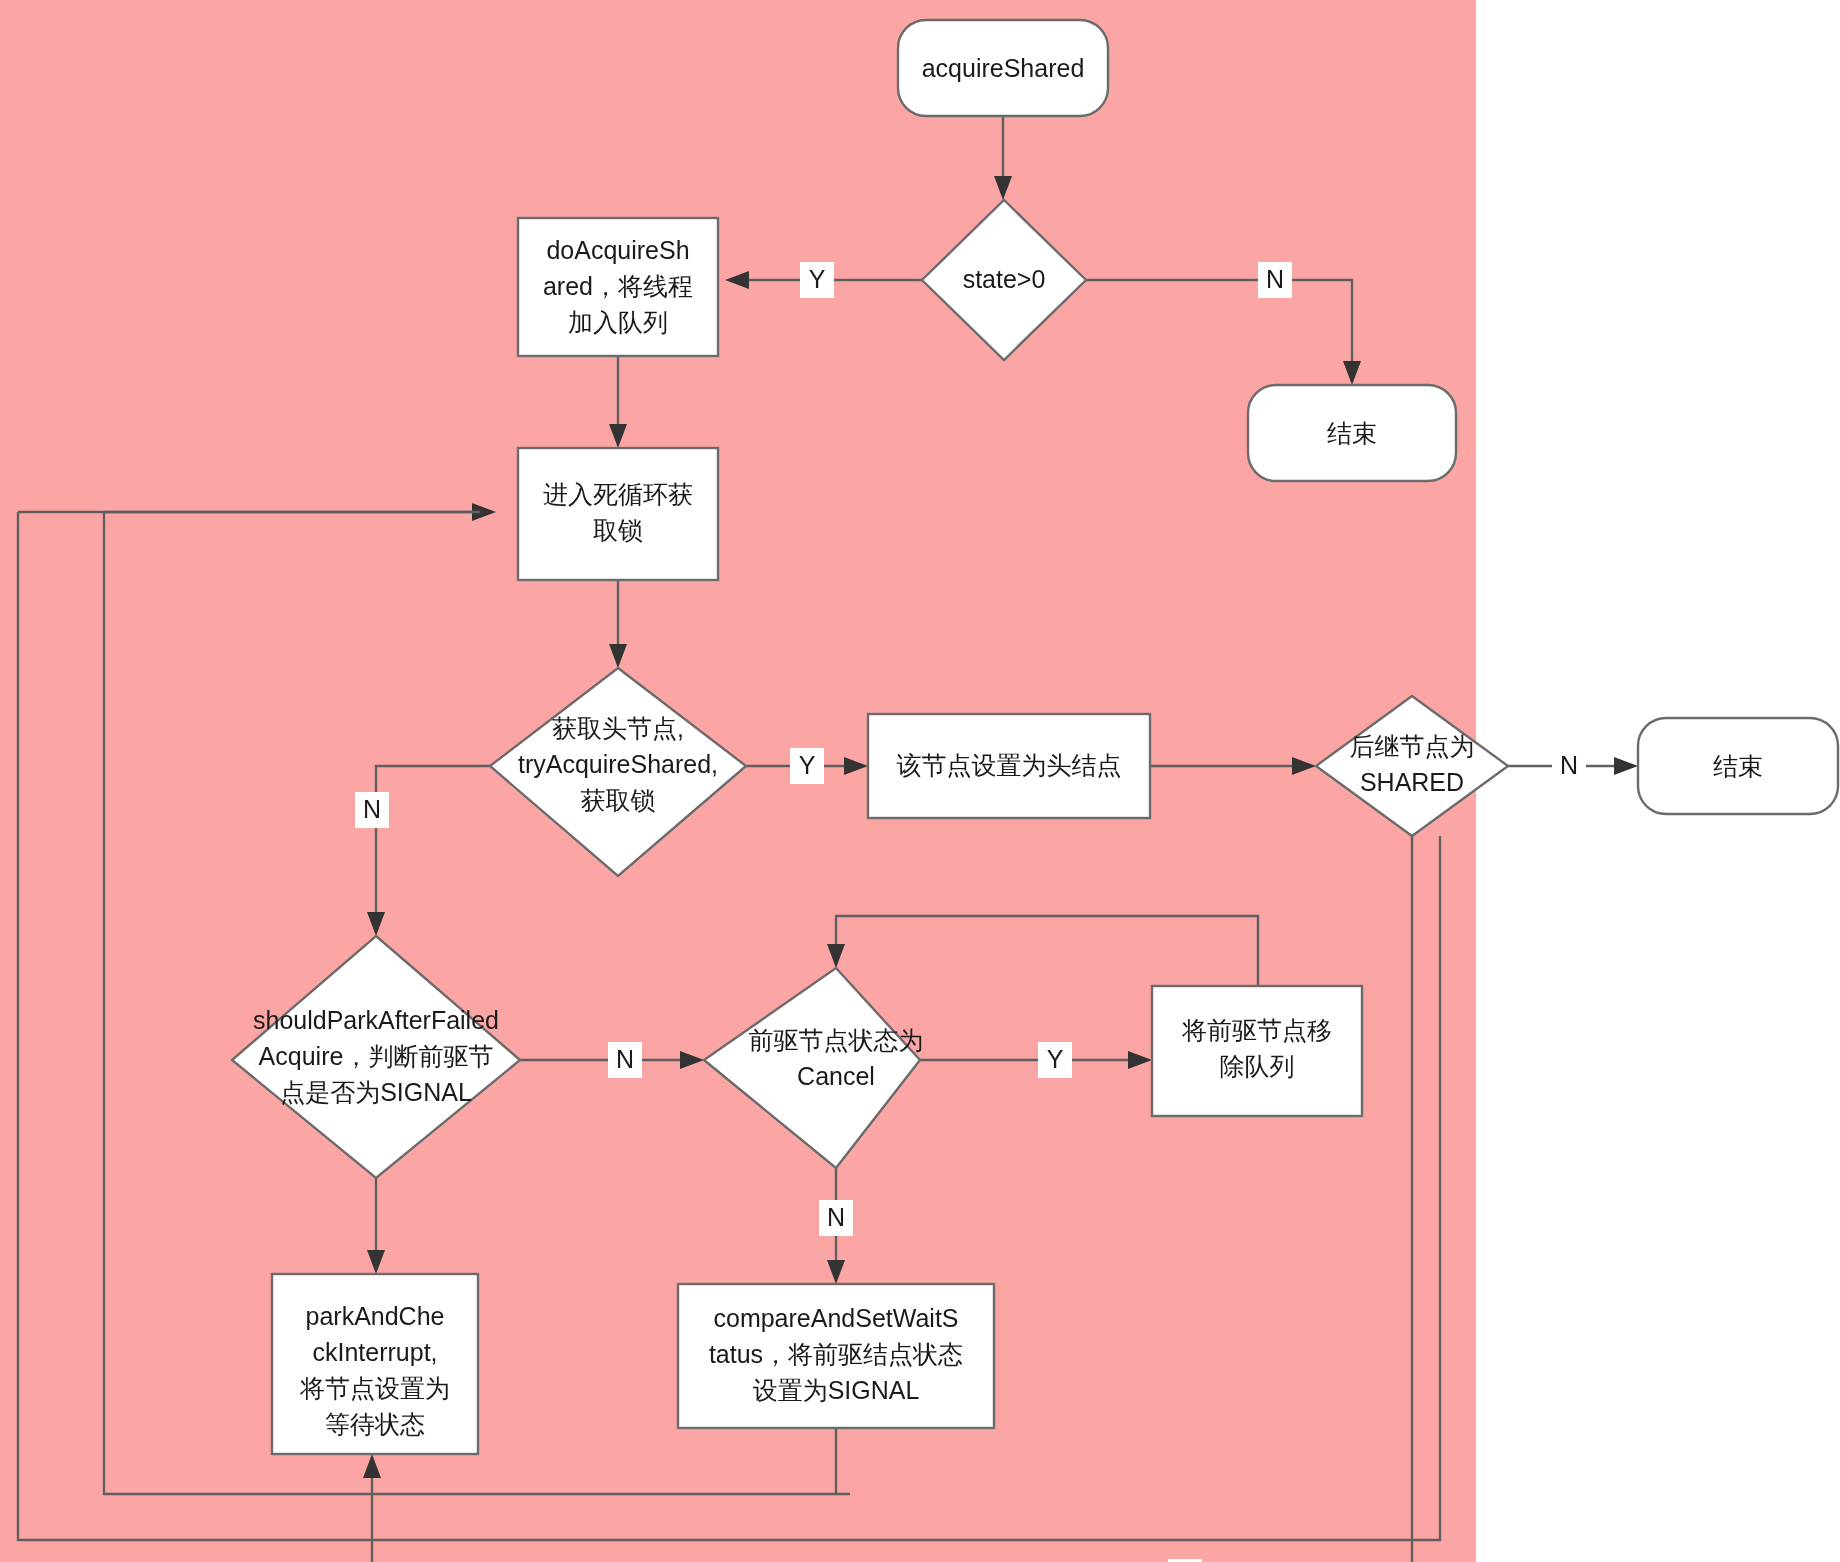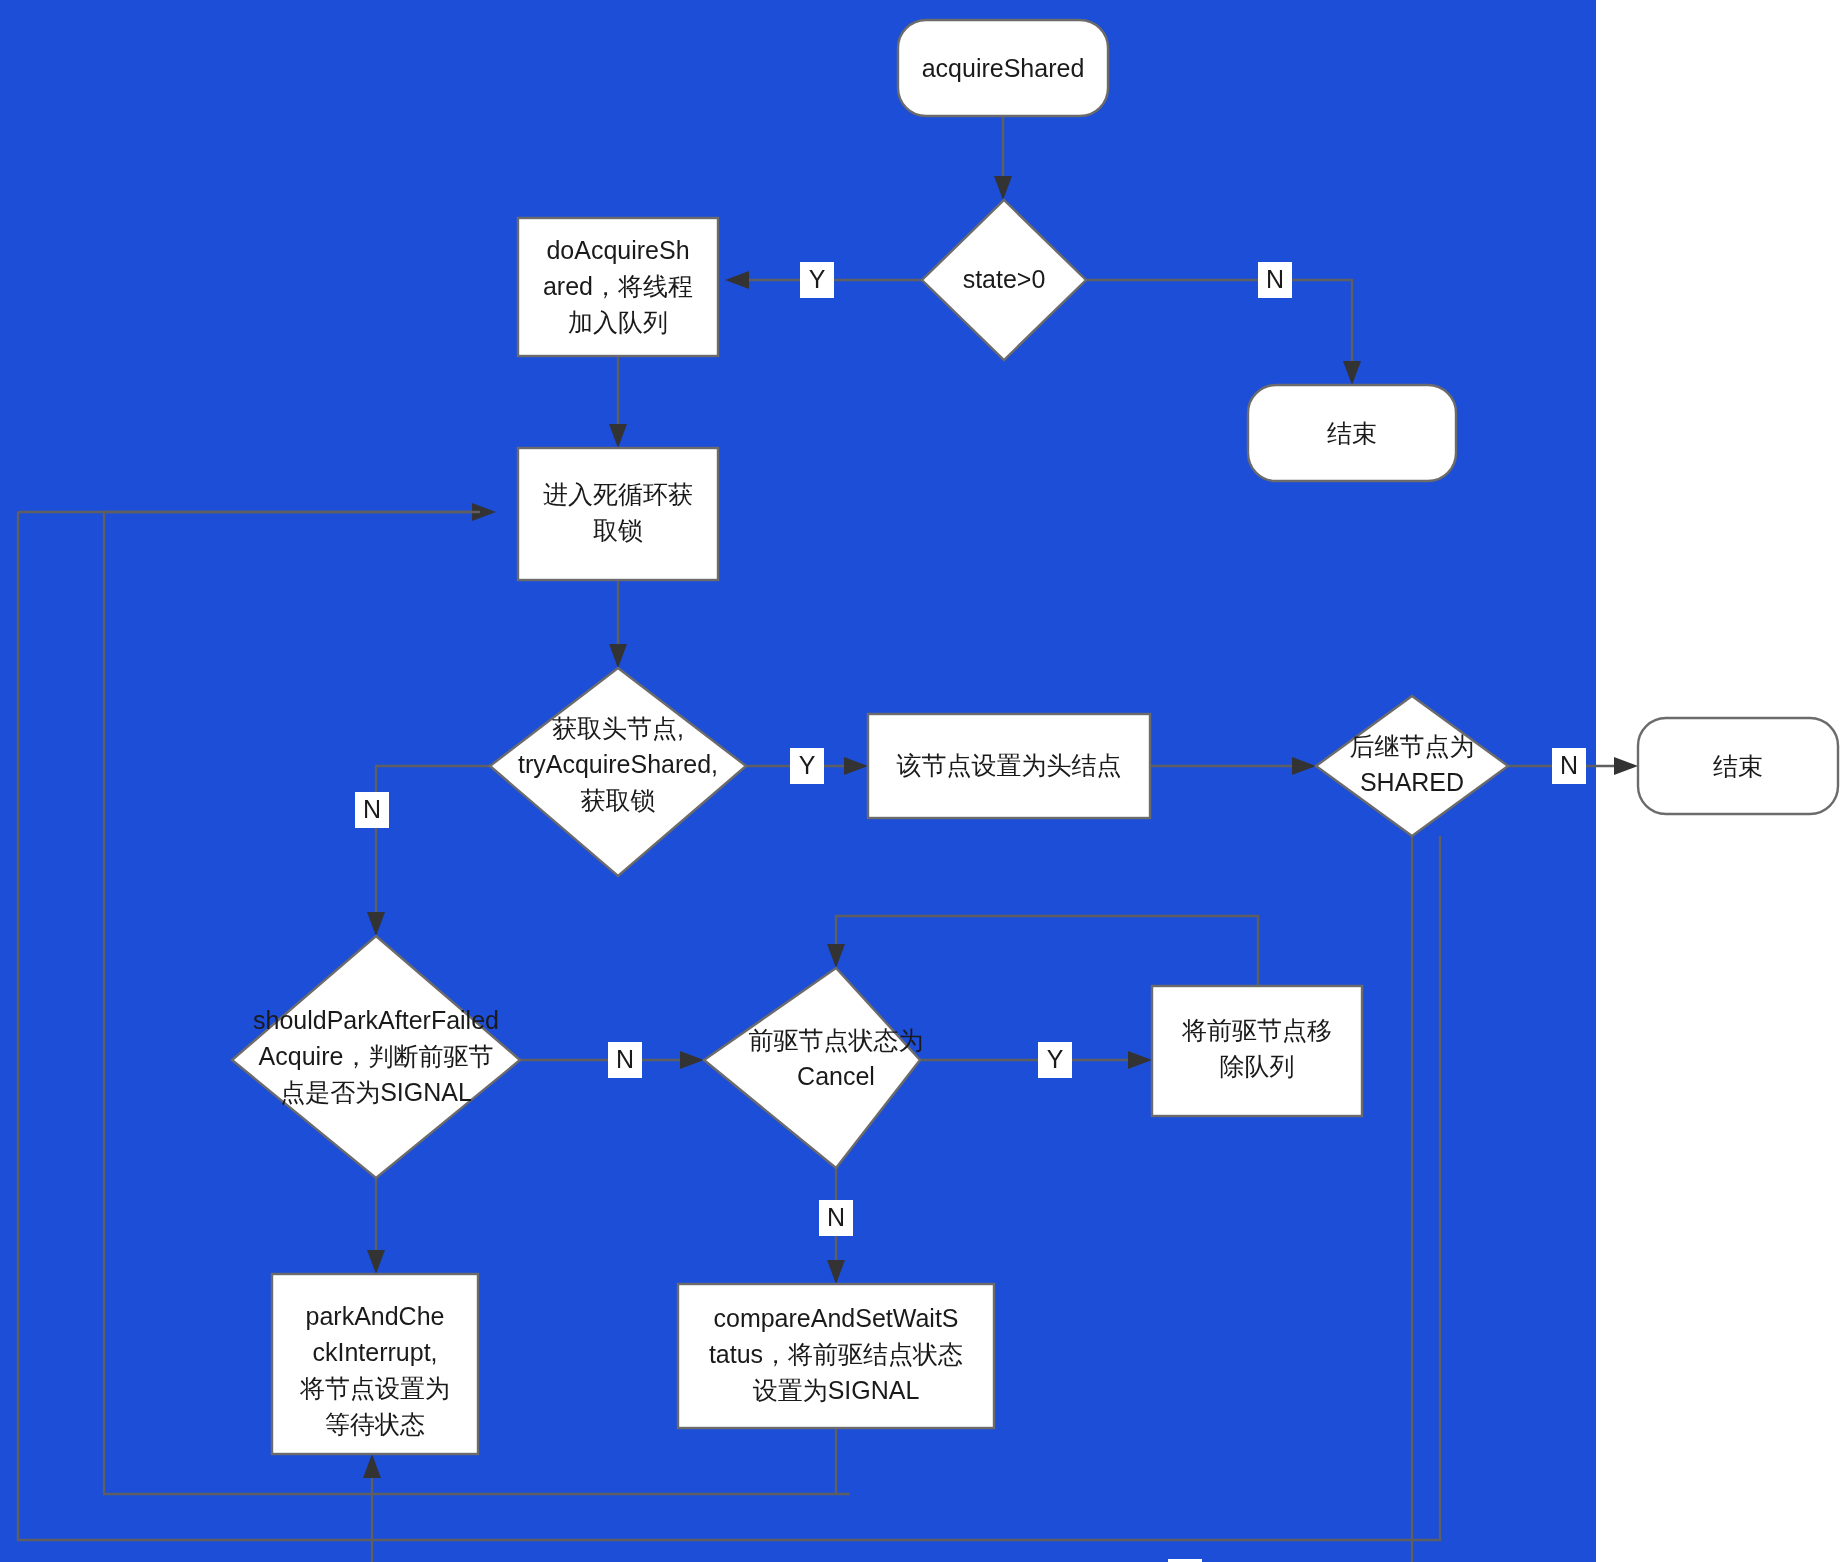--- a/index.html
+++ b/index.html
@@ -8,23 +8,23 @@
     background: #ffffff;
   }
   body {
     width: 1840px;
     height: 1562px;
     font-family: "Liberation Sans", sans-serif;
     overflow: hidden;
   }
   #flowchart-root {
     position: relative;
-    width: 1596px;
+    width: 1476px;
     height: 1562px;
-    background: #1d4ed8;
+    background: #fca5a5;
   }
   svg.flow-canvas {
     display: block;
     width: 1840px;
     height: 1562px;
   }
   .node-shape {
     fill: #ffffff;
     stroke: #6b6b6b;
     stroke-width: 2.4;

